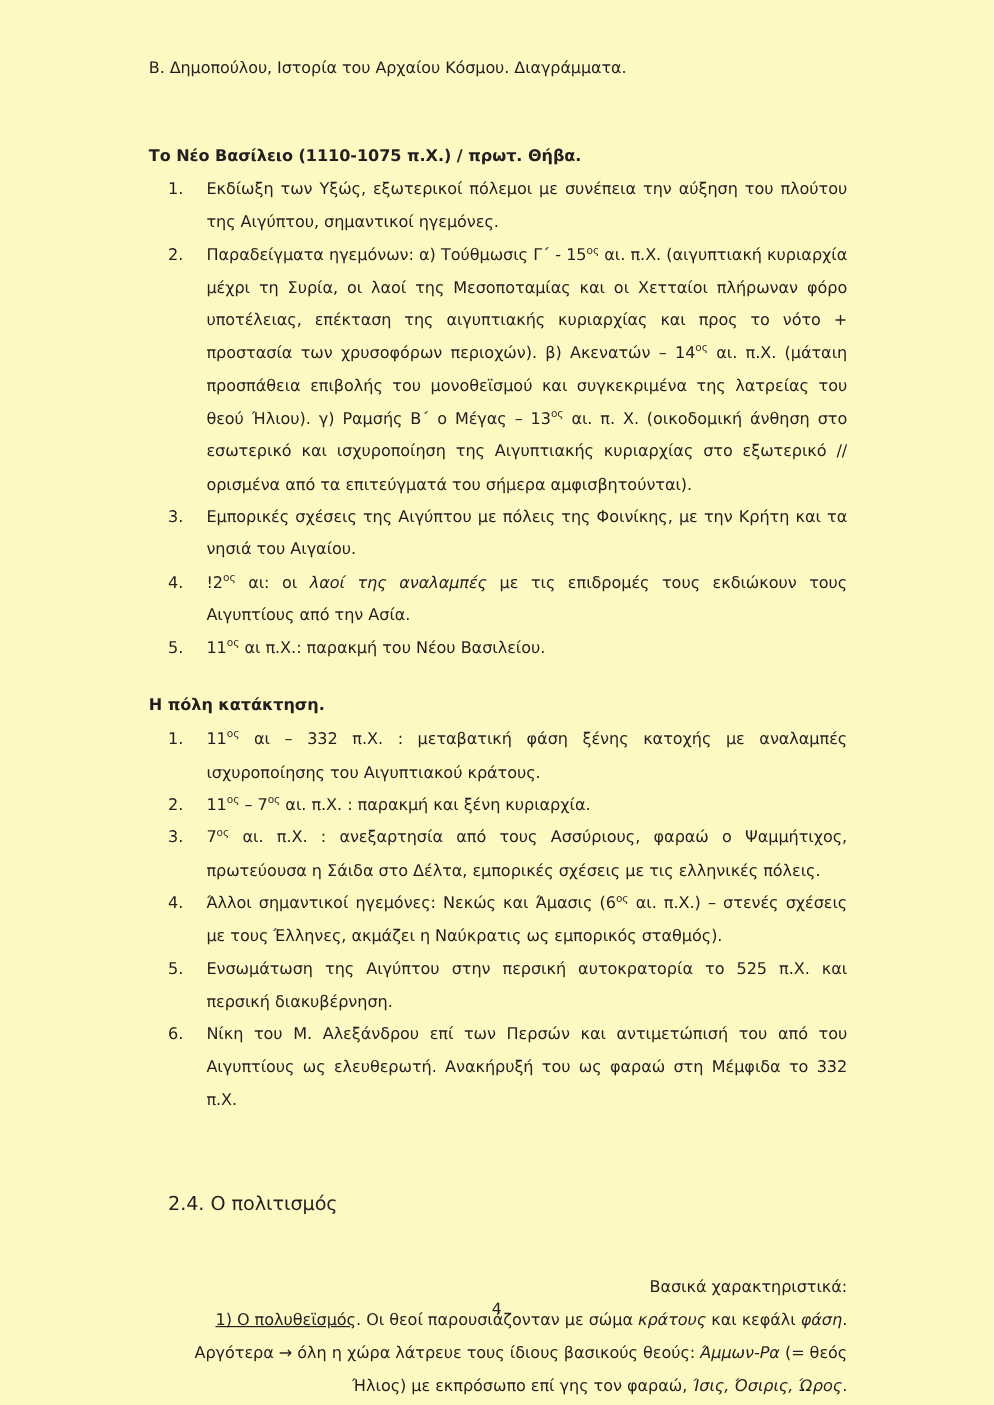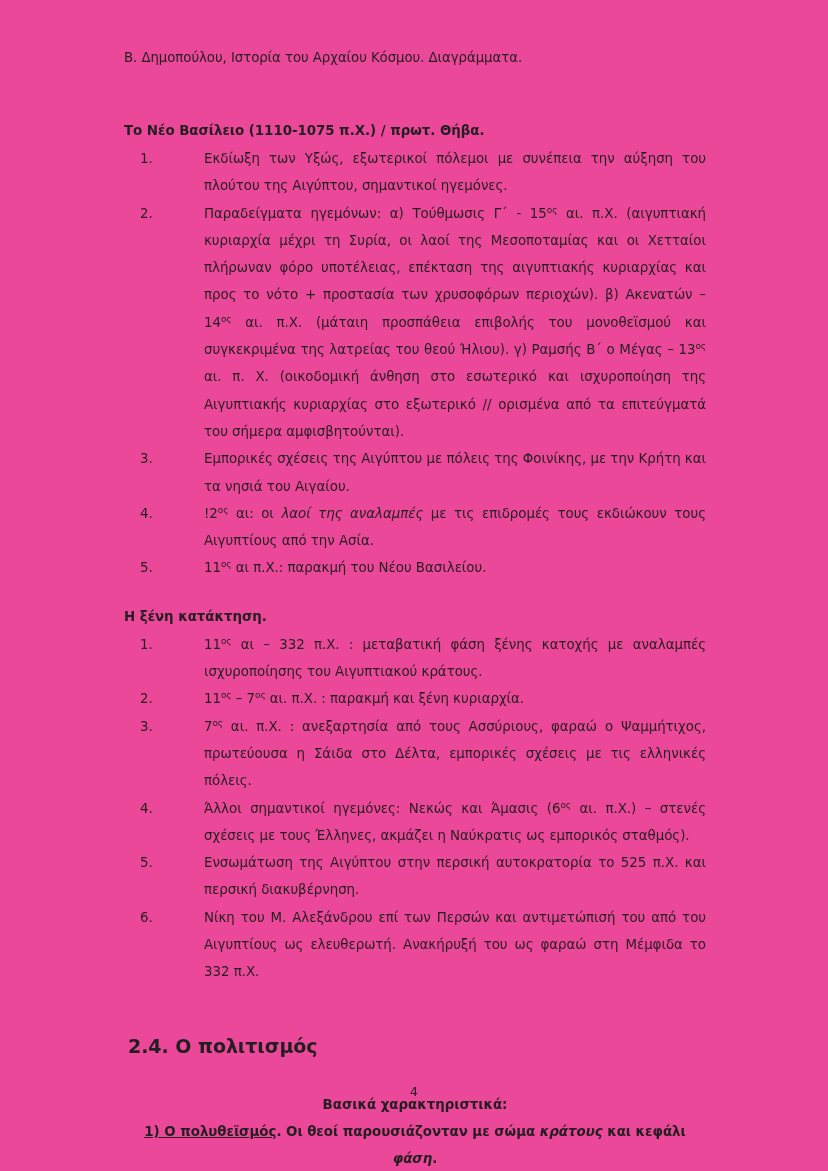--- a/index.html
+++ b/index.html
@@ -14,21 +14,21 @@
     position: relative;
     font-family: "DejaVu Sans", "Liberation Sans", sans-serif;
     color: #231f20;
     overflow: hidden;
   }
   .page {
     position: absolute;
     left: 0; top: 0;
     width: 828px;
     height: 1171px;
-    background: #ec4899;
+    background: #fef9c3;
   }
   .content {
     position: absolute;
     left: 124px;
     top: 48px;
     width: 582px;
   }
   .running-head {
     font-size: 13.3px;
     line-height: 20px;
@@ -42,24 +42,24 @@
 
   h2.section-title,
   h3.section-title {
     font-size: 13.4px;
     font-weight: bold;
     line-height: 20px;
     margin: 0;
     letter-spacing: -0.05px;
   }
   h2.section-head {
-    font-size: 19px;
-    font-weight: bold;
+    font-size: 16px;
+    font-weight: normal;
     line-height: 22px;
-    margin: 4px;
+    margin: 16px;
     letter-spacing: -0.05px;
   }
 
   ol.numlist {
     list-style: none;
     margin: 4px 0 0 0;
     padding: 0;
   }
   ol.numlist > li {
     position: relative;
@@ -75,32 +75,31 @@
     position: absolute;
     left: 16px;
     top: 0;
     width: 22px;
     text-align: left;
     font-size: 13.4px;
     line-height: 27.3px;
   }
   ol.numlist > li > .body {
     display: block;
-    margin-left: 32px;
   }
 
   p.para {
     font-size: 13.4px;
     line-height: 27.3px;
     margin: 0;
     text-align: justify;
     text-justify: inter-word;
     letter-spacing: -0.04px;
   }
-  p.para.noj { text-align: center; font-weight: bold; }
+  p.para.noj { text-align: right; }
 
   sup {
     font-size: 0.66em;
     vertical-align: super;
     line-height: 0;
   }
   i, .it { font-style: italic; }
   u, .ul { text-decoration: underline; }
 
   .page-number {
@@ -145,21 +144,21 @@
         <span class="body">!2<sup>ος</sup> αι: οι <i>λαοί της αναλαμπές</i> με τις επιδρομές τους εκδιώκουν τους Αιγυπτίους από την Ασία.</span>
       </li>
       <li>
         <span class="marker">5.</span>
         <span class="body">11<sup>ος</sup> αι π.Χ.: παρακμή του Νέου Βασιλείου.</span>
       </li>
     </ol>
 
     <div class="gap-sec"></div>
 
-    <h2 class="section-title">Η ξένη κατάκτηση.</h2>
+    <h2 class="section-title">Η πόλη κατάκτηση.</h2>
 
     <ol class="numlist">
       <li>
         <span class="marker">1.</span>
         <span class="body">11<sup>ος</sup> αι – 332 π.Χ. : μεταβατική φάση ξένης κατοχής με αναλαμπές ισχυροποίησης του Αιγυπτιακού κράτους.</span>
       </li>
       <li>
         <span class="marker">2.</span>
         <span class="body">11<sup>ος</sup> – 7<sup>ος</sup> αι. π.Χ. : παρακμή και ξένη κυριαρχία.</span>
       </li>

